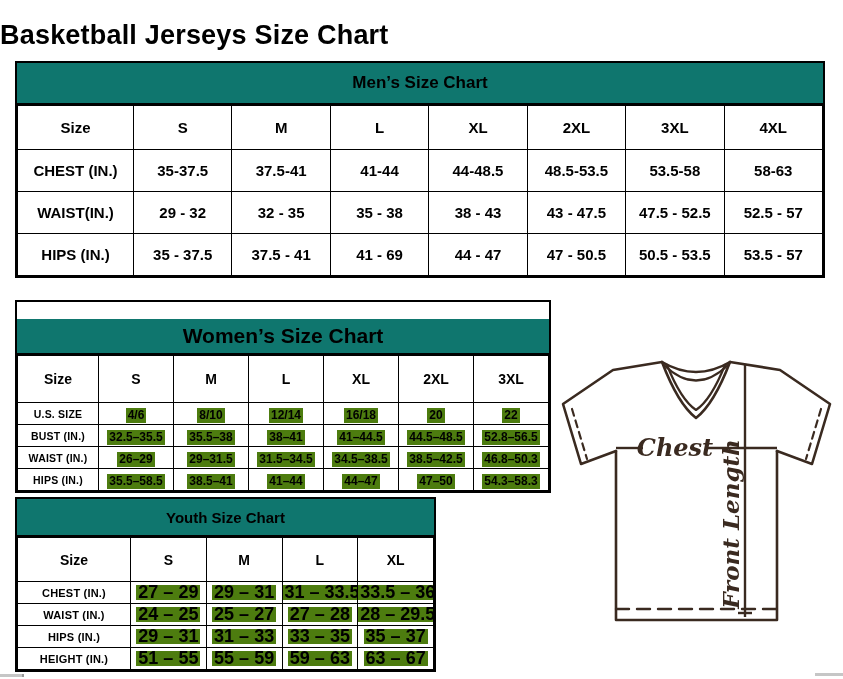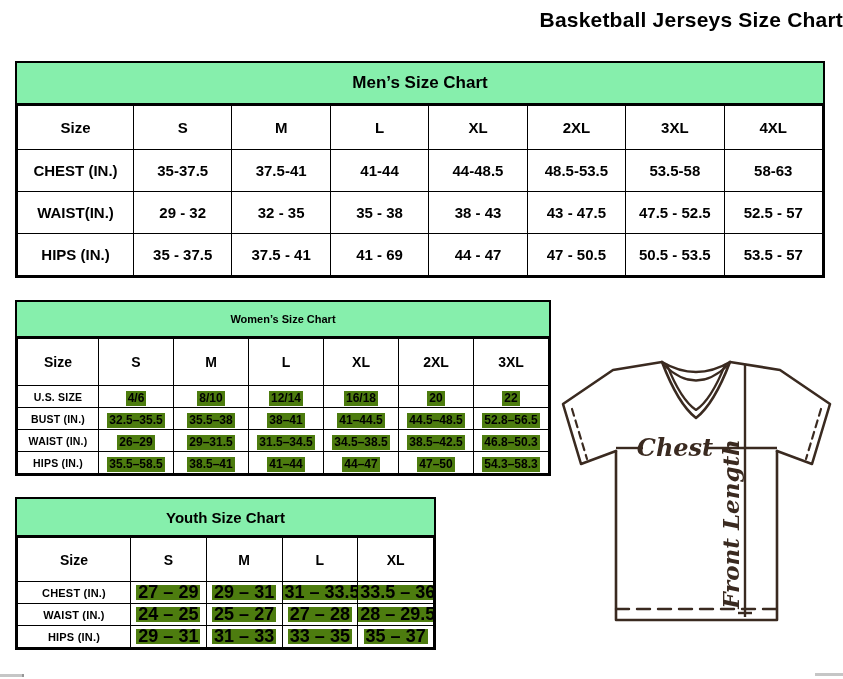--- a/index.html
+++ b/index.html
@@ -1,34 +1,34 @@
 <!DOCTYPE html>
 <html><head>
 <meta charset="utf-8">
 <style>
   html,body{margin:0;padding:0;background:#fff;}
   .page{position:relative;width:843px;height:679px;background:#ffffff;
         font-family:"Liberation Sans", sans-serif;overflow:hidden;color:#000;}
-  .page-title{position:absolute;top:8px;left:0;width:100%;text-align:right;
-        font-size:21px;font-weight:bold;letter-spacing:0.2px;}
+  .page-title{position:absolute;top:20px;left:0;width:100%;text-align:left;
+        font-size:27px;font-weight:bold;letter-spacing:0.2px;}
   .chart{position:absolute;border:2px solid #000;background:#fff;box-sizing:border-box;}
-  .band{background:#86efac;border-bottom:2px solid #000;display:flex;align-items:center;
+  .band{background:#0f766e;border-bottom:2px solid #000;display:flex;align-items:center;
         justify-content:center;font-weight:bold;}
   table{border-collapse:collapse;width:100%;table-layout:fixed;}
   th,td{border:1px solid #000;text-align:center;vertical-align:middle;
         font-weight:bold;padding:0;overflow:hidden;white-space:nowrap;}
   
   .mens{left:15px;top:61px;width:810px;}
   .mens .band{height:40px;font-size:17px;}
   .mens tr.hdr{height:44px;}
   .mens tr.data{height:42px;}
   .mens th,.mens td{font-size:15px;}
   
   .womens{left:15px;top:300px;width:536px;}
-  .womens .band{height:34px;font-size:11px;}
+  .womens .band{height:34px;font-size:21px;margin-top:17px;}
   .womens tr.hdr{height:47px;}
   .womens tr.hdr th{font-size:14px;}
   .womens tr.data{height:22px;}
   .womens .rowlabel{font-size:10.5px;letter-spacing:0.2px;}
   
   .youth{left:15px;top:497px;width:421px;}
   .youth .band{height:36px;font-size:15px;}
   .youth tr.hdr{height:44px;}
   .youth tr.hdr th{font-size:14px;}
   .youth tr.data{height:22px;}
@@ -203,20 +203,27 @@
         <td><span class="hl">27 – 28</span></td>
         <td><span class="hl">28 – 29.5</span></td>
       </tr>
       <tr class="data">
         <th class="rowlabel">HIPS (IN.)</th>
         <td><span class="hl">29 – 31</span></td>
         <td><span class="hl">31 – 33</span></td>
         <td><span class="hl">33 – 35</span></td>
         <td><span class="hl">35 – 37</span></td>
       </tr>
+      <tr class="data">
+        <th class="rowlabel">HEIGHT (IN.)</th>
+        <td><span class="hl">51 – 55</span></td>
+        <td><span class="hl">55 – 59</span></td>
+        <td><span class="hl">59 – 63</span></td>
+        <td><span class="hl">63 – 67</span></td>
+      </tr>
     </tbody>
       </table>
   </div>
 
   <svg class="jersey" viewBox="0 0 278 272">
     <g fill="none" stroke="#3a2a20" stroke-width="2.6" stroke-linejoin="round" stroke-linecap="round">
 
       <path d="M106,6 L57,14 L7,48 L25,108 L60,95"></path>
 
       <path d="M174,6 L224,14 L274,48 L256,108 L221,95"></path>

